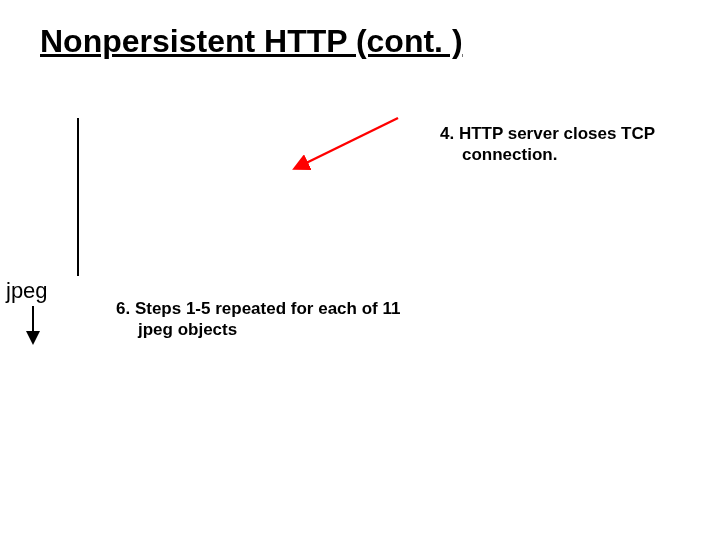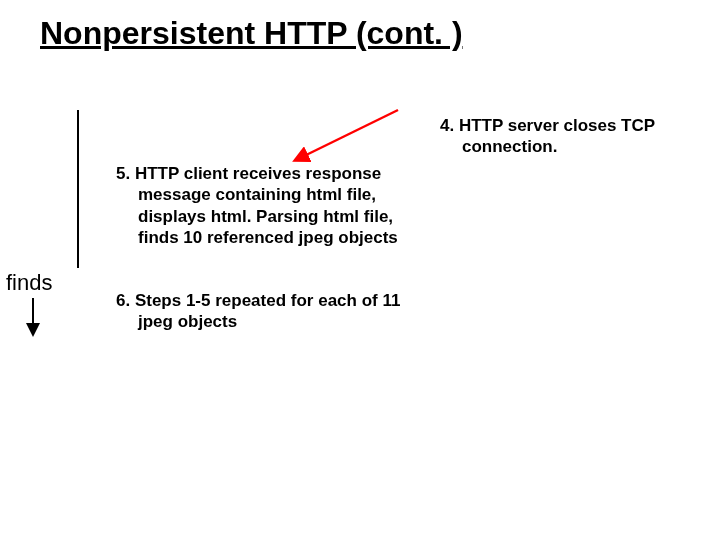--- a/index.html
+++ b/index.html
@@ -9,20 +9,21 @@
     height: 540px;
     background: #ffffff;
     font-family: "Comic Sans MS", "Comic Sans", cursive, sans-serif;
     color: #000;
     overflow: hidden;
   }
   .slide {
     position: relative;
     width: 720px;
     height: 440px;
+    margin-top: 8px;
   }
   .title {
     position: absolute;
     left: 40px;
     top: 15px;
     font-size: 32px;
     font-weight: bold;
     text-decoration: underline;
     white-space: nowrap;
   }
@@ -87,21 +88,20 @@
       </marker>
       <marker id="arrow-red" viewBox="0 0 10 10" refX="5" refY="5" markerWidth="7" markerHeight="7" orient="auto-start-reverse">
         <path d="M 0 0 L 10 5 L 0 10 z" fill="#ff0000"></path>
       </marker>
     </defs>
     <line x1="78" y1="110" x2="78" y2="268" stroke="#000" stroke-width="2"></line>
     <line x1="33" y1="298" x2="33" y2="330" stroke="#000" stroke-width="2" marker-end="url(#arrow-black)"></line>
     <line x1="398" y1="110" x2="300" y2="158" stroke="#ff0000" stroke-width="2.5" marker-end="url(#arrow-red)"></line>
   </svg>
 
-  <div class="time-label">finds</div>
+  <div class="time-label">jpeg</div>
 
   <div class="step4 hanging">4. HTTP server closes TCP connection.</div>
 
-  <div class="step5 hanging">5. HTTP client receives response message containing html file, displays html.  Parsing html file, finds 10 referenced jpeg objects</div>
 
   <div class="step6 hanging">6. Steps 1-5 repeated for each of 11 jpeg objects</div>
 
 </div>
 
 </body></html>

